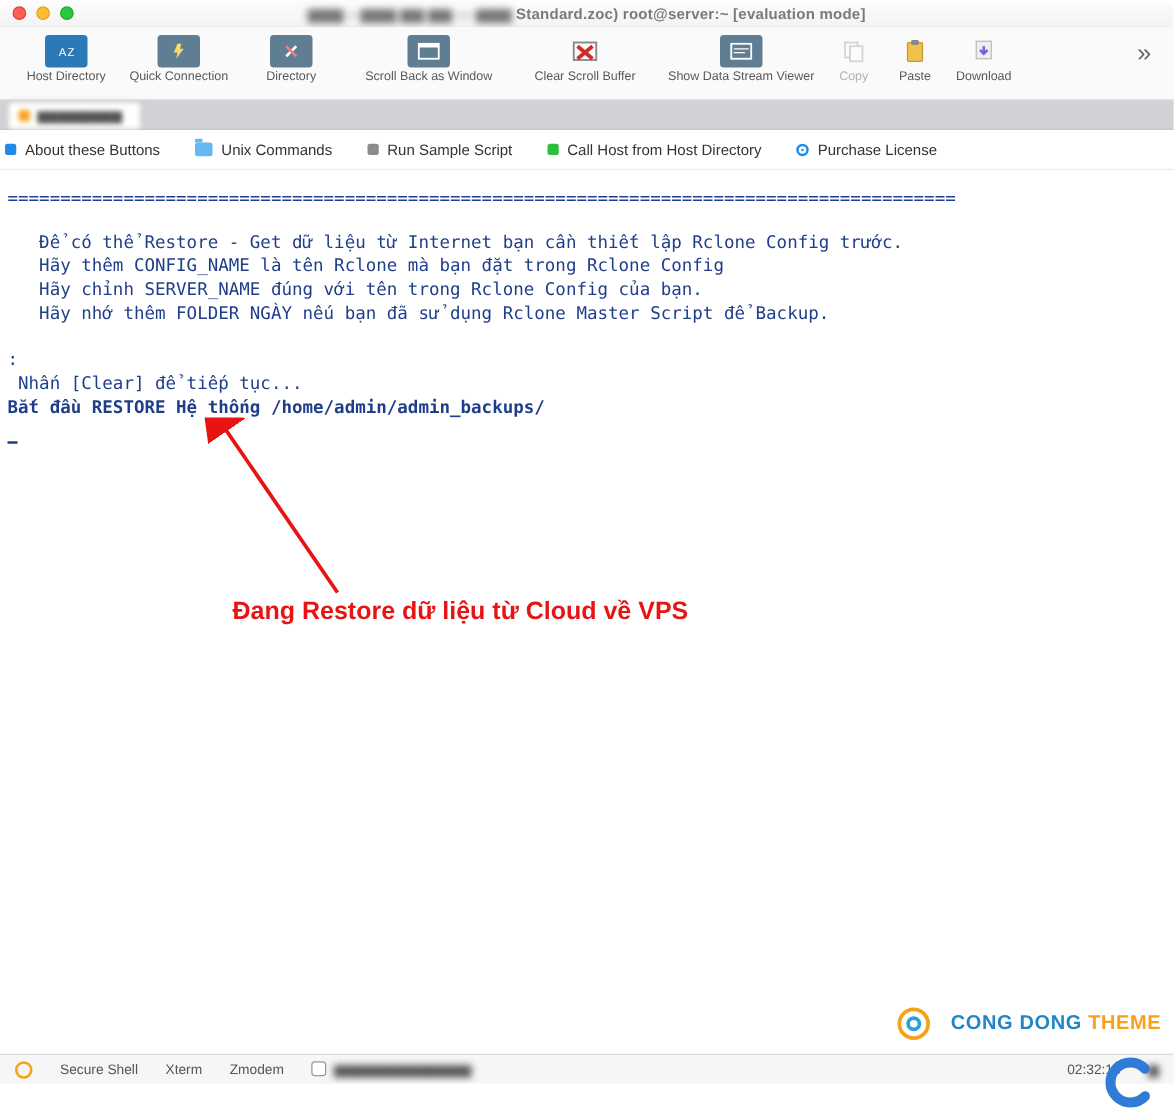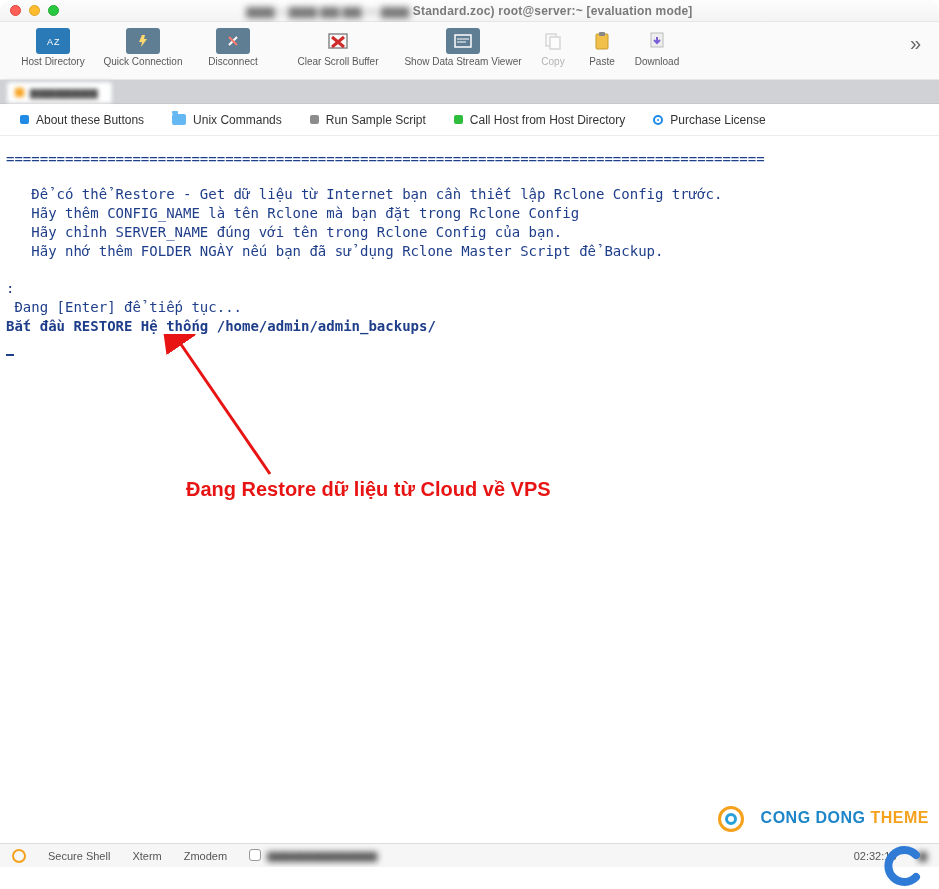--- a/index.html
+++ b/index.html
@@ -21,21 +21,21 @@
   .tbtn .ibox.red svg{ color:#cf2b2b;}
   .tbtn.dim{ opacity:.45;}
   .tbtn svg{ display:block;}
   .ibox.plain{ background:transparent;}
   .toolbar .more{ margin-left:auto; font-size:20px; color:#666; padding:6px 10px; cursor:pointer;}
 
   .tabs{ height:24px; background:#d0d2d6; display:flex; align-items:flex-end; border-bottom:1px solid #c5c7cb;}
   .tab{ height:22px; background:#fff; border:1px solid #bfc2c7; border-bottom:none; border-top-left-radius:3px; border-top-right-radius:3px; margin-left:6px; padding:0 14px 0 8px; font-size:11px; display:flex; align-items:center; gap:6px; color:#555; filter:blur(2px);}
   .tab .sq{width:9px;height:9px;background:#f6a11b;border-radius:1px;}
 
-  .buttonbar{ height:32px; background:#fff; border-bottom:1px solid #ececec; display:flex; align-items:center; gap:28px; padding-left:20px; font-size:12px; color:#333;}
+  .buttonbar{ height:32px; background:#fff; border-bottom:1px solid #ececec; display:flex; align-items:center; gap:28px; padding-left:4px; font-size:12px; color:#333;}
   .buttonbar .item{display:flex; align-items:center; gap:7px; cursor:pointer;}
   .bullet{width:9px;height:9px;border-radius:2px;}
   .b-blue{background:#1f8be6;} .folder{width:14px;height:11px;background:#66b8f2;border-radius:2px;position:relative;}
   .folder:before{content:"";position:absolute;top:-3px;left:0;width:6px;height:3px;background:#66b8f2;border-radius:1px;}
   .b-gray{background:#8c8c8c;} .b-green{background:#2ebd3c;} .b-radio{width:10px;height:10px;border-radius:50%;border:2px solid #1f8be6; background:#fff; position:relative;}
   .b-radio:after{content:"";position:absolute;inset:2px;background:#1f8be6;border-radius:50%;}
 
   .term{ background:#fff; font-family:"Menlo","Consolas",monospace; font-size:14px; line-height:1.35; color:#1f3e8a; padding:14px 6px 6px 6px; position:relative; height:706px; overflow:hidden;}
   .term .eqline{ color:#1f3e8a; letter-spacing:0; white-space:nowrap; overflow:hidden;}
   .term pre{ font-family:inherit; white-space:pre; margin:0; margin-top:16px;}
@@ -92,21 +92,30 @@
     </span>
     <span>Quick Connection</span>
   </div>
   <div class="tbtn">
     <span class="ibox dark">
       <svg width="14" height="14" viewBox="0 0 14 14">
           <line x1="3" y1="11" x2="11" y2="3" stroke="#fff" stroke-width="2"></line>
           <line x1="3" y1="3" x2="11" y2="11" stroke="#ff5a4a" stroke-width="2"></line>
         </svg>
     </span>
-    <span>Disconnect</span>
+    <span>Directory</span>
+  </div>
+  <div class="tbtn wider">
+    <span class="ibox dark">
+      <svg width="18" height="14" viewBox="0 0 18 14">
+          <rect x="1" y="1" width="16" height="12" fill="none" stroke="#fff" stroke-width="1.5"></rect>
+          <rect x="1" y="1" width="16" height="3" fill="#fff"></rect>
+        </svg>
+    </span>
+    <span>Scroll Back as Window</span>
   </div>
   <div class="tbtn wide">
     <span class="ibox plain red">
       <svg width="22" height="22" viewBox="0 0 22 22">
           <rect x="2" y="4" width="18" height="14" fill="none" stroke="#888" stroke-width="1.5"></rect>
           <line x1="5" y1="7" x2="17" y2="17" stroke="#cf2b2b" stroke-width="3"></line>
           <line x1="17" y1="7" x2="5" y2="17" stroke="#cf2b2b" stroke-width="3"></line>
         </svg>
     </span>
     <span>Clear Scroll Buffer</span>
@@ -179,21 +188,21 @@
 </div>
 
 <div class="term">
   <div class="eqline">==========================================================================================</div>
 <pre><span>   Để có thể Restore - Get dữ liệu từ Internet bạn cần thiết lập Rclone Config trước.</span>
 <span>   Hãy thêm CONFIG_NAME là tên Rclone mà bạn đặt trong Rclone Config</span>
 <span>   Hãy chỉnh SERVER_NAME đúng với tên trong Rclone Config của bạn.</span>
 <span>   Hãy nhớ thêm FOLDER NGÀY nếu bạn đã sử dụng Rclone Master Script để Backup.</span>
 
 <span>:</span>
-<span> Đang [Enter] để tiếp tục...</span>
+<span> Nhấn [Clear] để tiếp tục...</span>
 <span class="bold">Bắt đầu RESTORE Hệ thống /home/admin/admin_backups/</span>
 <span class="cursor"></span>
 </pre>
 
   <svg class="arrow-svg" width="180" height="160">
     <defs>
         <marker id="ah" markerWidth="12" markerHeight="12" refX="2" refY="6" orient="auto">
           <path d="M0,0 L12,6 L0,12 z" fill="#e81414"></path>
         </marker>
       </defs>

